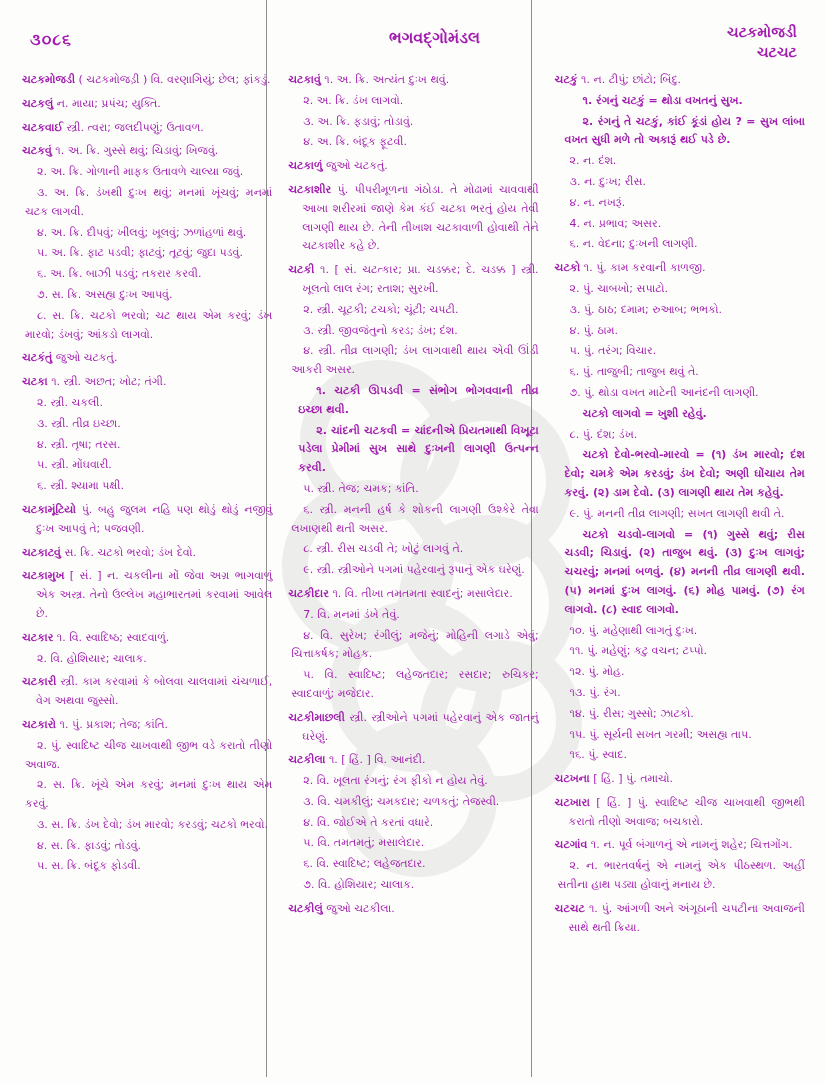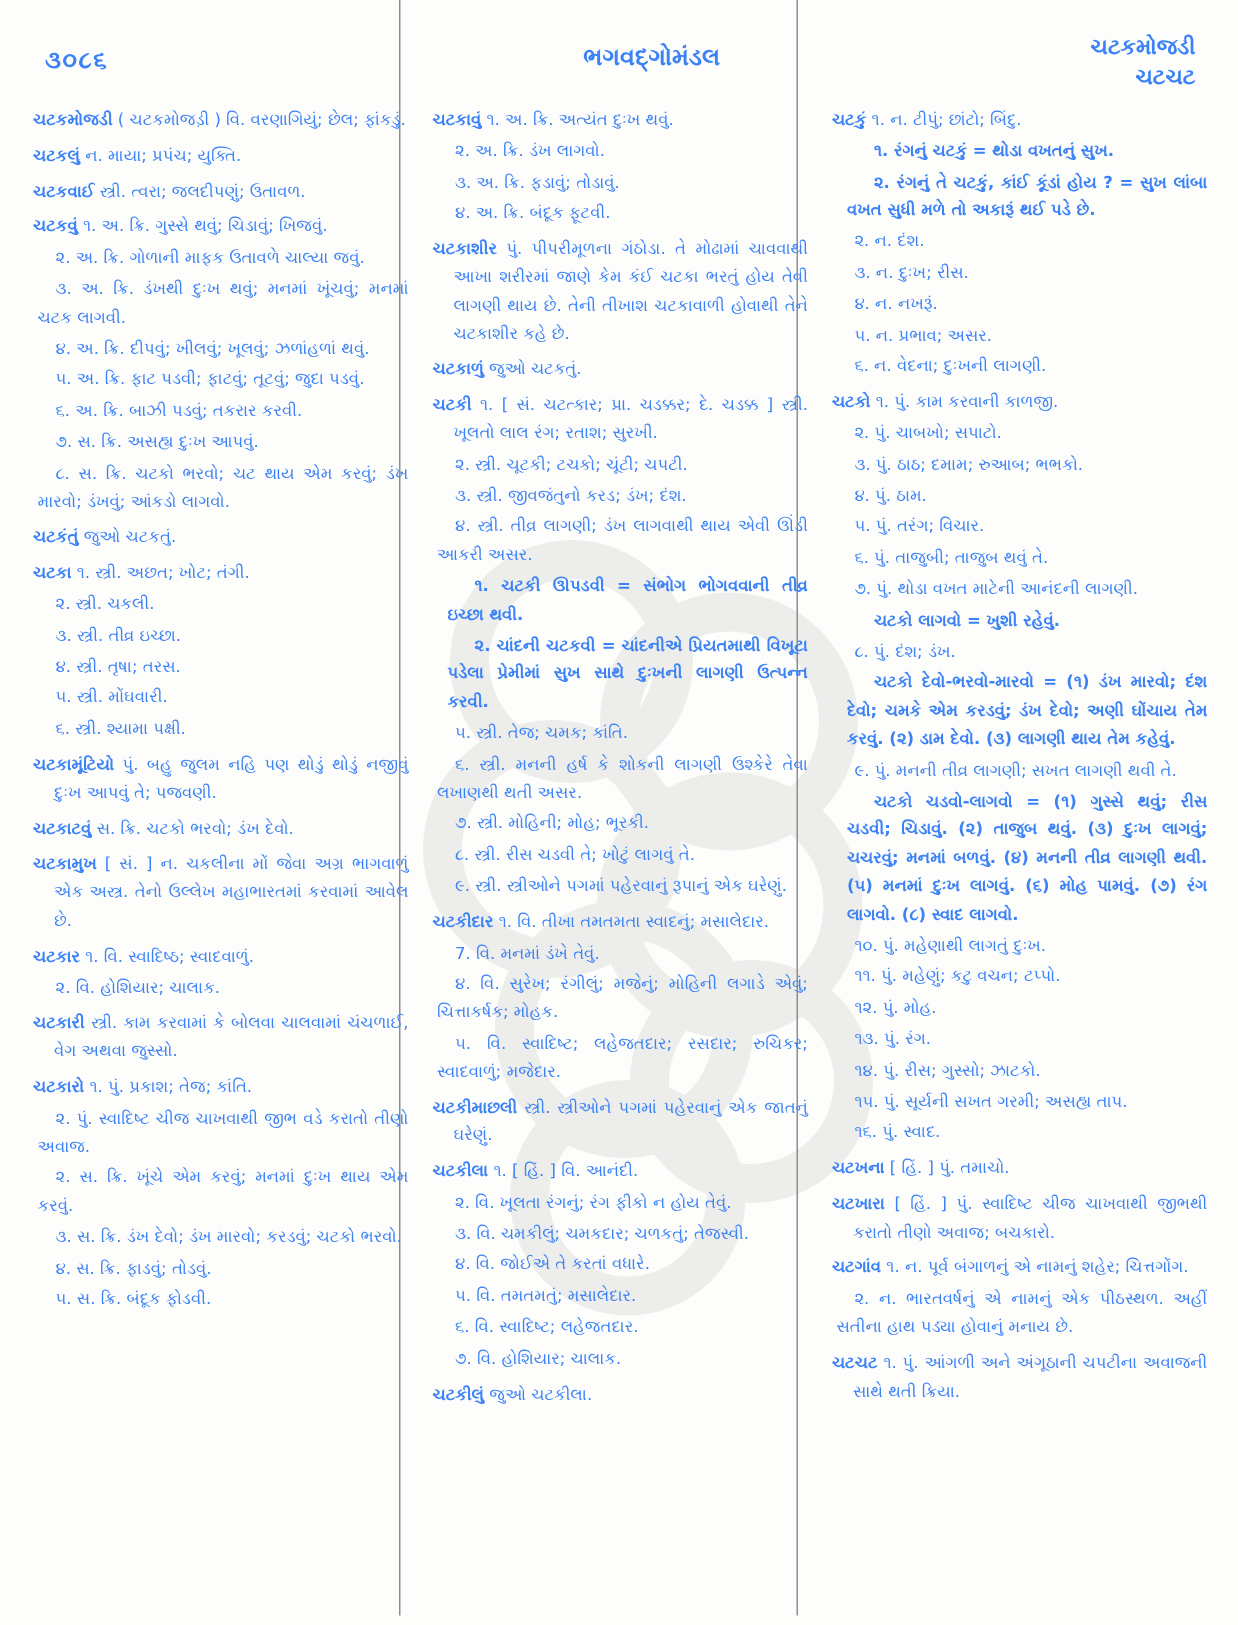--- a/index.html
+++ b/index.html
@@ -6,21 +6,21 @@
   body {
     font-family: "DejaVu Sans", sans-serif;
     background: #ffffff;
   }
   .page {
     position: relative;
     width: 825px;
     height: 1083px;
     background: #fdfdfc;
     overflow: hidden;
-    color: #3b82f6;
+    color: #a21caf;
   }
   
   .header {
     position: absolute;
     top: 22px; left: 0; right: 0;
     height: 48px;
     z-index: 2;
   }
   .pageno {
     position: absolute;
@@ -140,31 +140,30 @@
         <p class="blk sense">૨. સ. ક્રિ. ખૂંચે એમ કરવું; મનમાં દુઃખ થાય એમ કરવું.</p>
         <p class="blk sense">૩. સ. ક્રિ. ડંખ દેવો; ડંખ મારવો; કરડવું; ચટકો ભરવો.</p>
         <p class="blk sense">૪. સ. ક્રિ. ફાડવું; તોડવું.</p>
         <p class="blk sense">૫. સ. ક્રિ. બંદૂક ફોડવી.</p>
       </div>
     <div class="col" id="col-1">
         <p class="blk entry"><b class="head">ચટકાવું</b><span> ૧. અ. ક્રિ. અત્યંત દુઃખ થવું.</span></p>
         <p class="blk sense">૨. અ. ક્રિ. ડંખ લાગવો.</p>
         <p class="blk sense">૩. અ. ક્રિ. ફડાવું; તોડાવું.</p>
         <p class="blk sense">૪. અ. ક્રિ. બંદૂક ફૂટવી.</p>
+        <p class="blk entry"><b class="head">ચટકાળું</b><span> જુઓ ચટકતું.</span></p>
         <p class="blk entry"><b class="head">ચટકાશીર</b><span> પું. પીપરીમૂળના ગંઠોડા. તે મોઢામાં ચાવવાથી આખા શરીરમાં જાણે કેમ કંઈ ચટકા ભરતું હોય તેવી લાગણી થાય છે. તેની તીખાશ ચટકાવાળી હોવાથી તેને ચટકાશીર કહે છે.</span></p>
-        <p class="blk entry"><b class="head">ચટકાળું</b><span> જુઓ ચટકતું.</span></p>
         <p class="blk entry"><b class="head">ચટકી</b><span> ૧. [ સં. ચટત્કાર; પ્રા. ચડક્કર; દે. ચડક્ક ] સ્ત્રી. ખૂલતો લાલ રંગ; રતાશ; સુરખી.</span></p>
         <p class="blk sense">૨. સ્ત્રી. ચૂટકી; ટચકો; ચૂંટી; ચપટી.</p>
         <p class="blk sense">૩. સ્ત્રી. જીવજંતુનો કરડ; ડંખ; દંશ.</p>
         <p class="blk sense">૪. સ્ત્રી. તીવ્ર લાગણી; ડંખ લાગવાથી થાય એવી ઊંડી આકરી અસર.</p>
         <p class="blk idiom">૧. ચટકી ઊપડવી = સંભોગ ભોગવવાની તીવ્ર ઇચ્છા થવી.</p>
         <p class="blk idiom">૨. ચાંદની ચટકવી = ચાંદનીએ પ્રિયતમાથી વિખૂટા પડેલા પ્રેમીમાં સુખ સાથે દુઃખની લાગણી ઉત્પન્ન કરવી.</p>
         <p class="blk sense">૫. સ્ત્રી. તેજ; ચમક; કાંતિ.</p>
         <p class="blk sense">૬. સ્ત્રી. મનની હર્ષ કે શોકની લાગણી ઉશ્કેરે તેવા લખાણથી થતી અસર.</p>
-        <p class="blk sense">૭. સ્ત્રી. મોહિની; મોહ; ભૂરકી.</p>
         <p class="blk sense">૮. સ્ત્રી. રીસ ચડવી તે; ખોટું લાગવું તે.</p>
         <p class="blk sense">૯. સ્ત્રી. સ્ત્રીઓને પગમાં પહેરવાનું રૂપાનું એક ઘરેણું.</p>
         <p class="blk entry"><b class="head">ચટકીદાર</b><span> ૧. વિ. તીખા તમતમતા સ્વાદનું; મસાલેદાર.</span></p>
         <p class="blk sense">7. વિ. મનમાં ડંખે તેવું.</p>
         <p class="blk sense">૪. વિ. સુરેખ; રંગીલું; મજેનું; મોહિની લગાડે એવું; ચિત્તાકર્ષક; મોહક.</p>
         <p class="blk sense">૫. વિ. સ્વાદિષ્ટ; લહેજતદાર; રસદાર; રુચિકર; સ્વાદવાળું; મજેદાર.</p>
         <p class="blk entry"><b class="head">ચટકીમાછલી</b><span> સ્ત્રી. સ્ત્રીઓને પગમાં પહેરવાનું એક જાતનું ઘરેણું.</span></p>
         <p class="blk entry"><b class="head">ચટકીલા</b><span> ૧. [ હિં. ] વિ. આનંદી.</span></p>
         <p class="blk sense">૨. વિ. ખૂલતા રંગનું; રંગ ફીકો ન હોય તેવું.</p>
         <p class="blk sense">૩. વિ. ચમકીલું; ચમકદાર; ચળકતું; તેજસ્વી.</p>
@@ -174,21 +173,21 @@
         <p class="blk sense">૭. વિ. હોશિયાર; ચાલાક.</p>
         <p class="blk entry"><b class="head">ચટકીલું</b><span> જુઓ ચટકીલા.</span></p>
       </div>
     <div class="col" id="col-2">
         <p class="blk entry"><b class="head">ચટકું</b><span> ૧. ન. ટીપું; છાંટો; બિંદુ.</span></p>
         <p class="blk idiom">૧. રંગનું ચટકું = થોડા વખતનું સુખ.</p>
         <p class="blk idiom">૨. રંગનું તે ચટકું, કાંઈ કૂંડાં હોય ? = સુખ લાંબા વખત સુધી મળે તો અકારૂં થઈ પડે છે.</p>
         <p class="blk sense">૨. ન. દંશ.</p>
         <p class="blk sense">૩. ન. દુઃખ; રીસ.</p>
         <p class="blk sense">૪. ન. નખરૂં.</p>
-        <p class="blk sense">૫. ન. પ્રભાવ; અસર.</p>
+        <p class="blk sense">4. ન. પ્રભાવ; અસર.</p>
         <p class="blk sense">૬. ન. વેદના; દુઃખની લાગણી.</p>
         <p class="blk entry"><b class="head">ચટકો</b><span> ૧. પું. કામ કરવાની કાળજી.</span></p>
         <p class="blk sense">૨. પું. ચાબખો; સપાટો.</p>
         <p class="blk sense">૩. પું. ઠાઠ; દમામ; રુઆબ; ભભકો.</p>
         <p class="blk sense">૪. પું. ઠામ.</p>
         <p class="blk sense">૫. પું. તરંગ; વિચાર.</p>
         <p class="blk sense">૬. પું. તાજુબી; તાજુબ થવું તે.</p>
         <p class="blk sense">૭. પું. થોડા વખત માટેની આનંદની લાગણી.</p>
         <p class="blk idiom">ચટકો લાગવો = ખુશી રહેવું.</p>
         <p class="blk sense">૮. પું. દંશ; ડંખ.</p>

